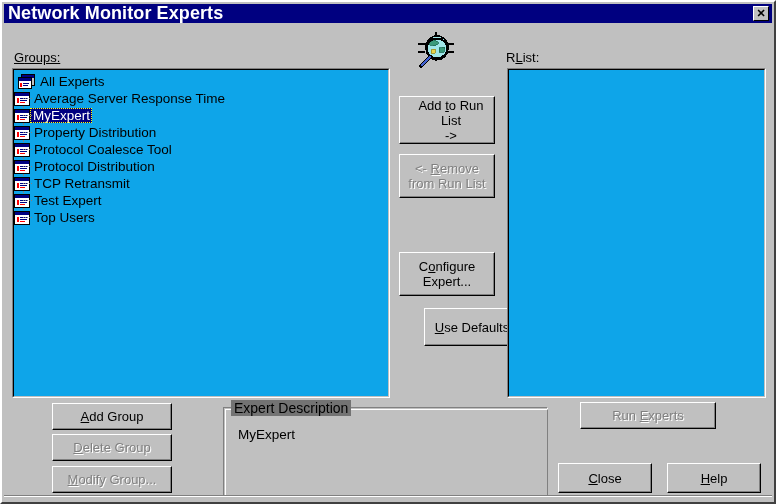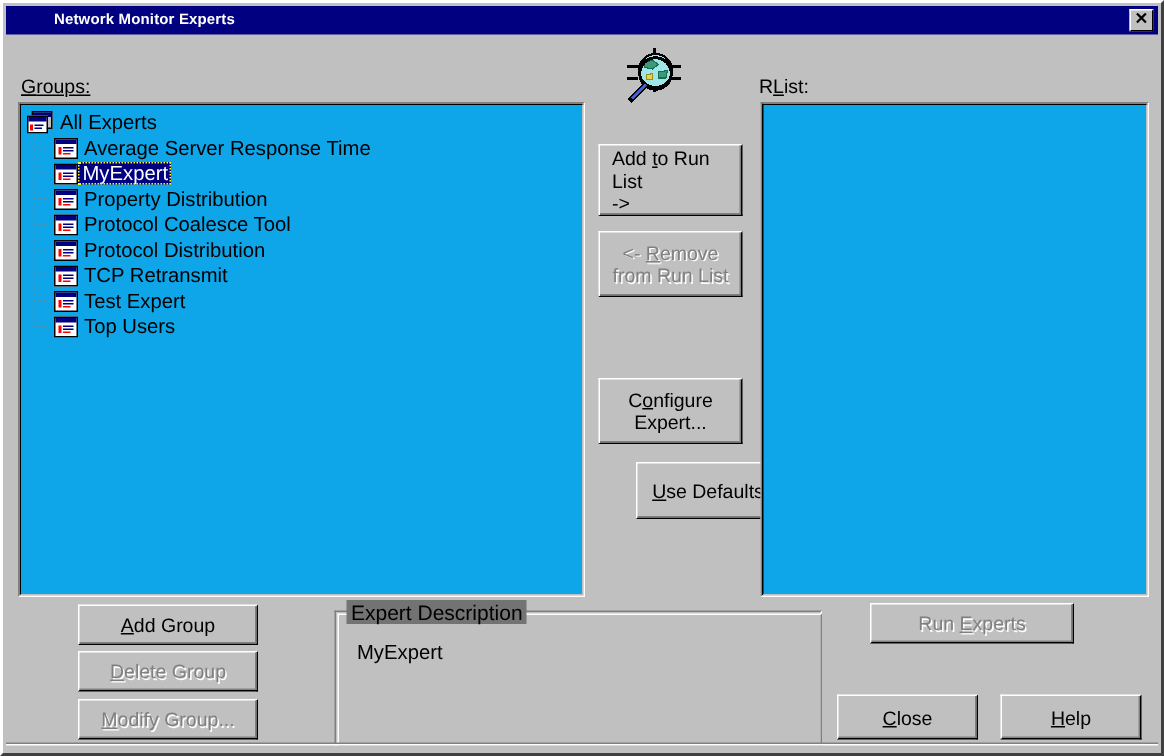--- a/index.html
+++ b/index.html
@@ -34,26 +34,25 @@
     top: 2px;
     width: 768px;
     height: 19px;
     background: #000080;
     display: flex;
     align-items: center;
     justify-content: space-between;
   }
   #titlebar-text {
     color: #ffffff;
-    font-size: 10px;
+    font-size: 18px;
     font-weight: bold;
     padding-left: 4px;
     letter-spacing: 0.1px;
     white-space: nowrap;
-    margin-left: 28px;
   }
   #close-button {
     width: 16px;
     height: 15px;
     margin-right: 3px;
     background: #c0c0c0;
     border-top: 1px solid #ffffff;
     border-left: 1px solid #ffffff;
     border-right: 1px solid #000000;
     border-bottom: 1px solid #000000;
@@ -107,21 +106,21 @@
   
   #tree-panel { left: 10px; top: 66px; width: 378px; height: 330px; }
   .tree-root, .tree-node {
     position: relative;
     display: flex;
     align-items: center;
     height: 17px;
     white-space: nowrap;
   }
   .tree-root { padding-left: 4px; }
-  .tree-node { padding-left: 22px; }
+  .tree-node { }
   .node-label {
     font-size: 13.5px;
     color: #000000;
     padding-left: 4px;
     line-height: 15px;
   }
   .node-label.selected {
     background: #000080;
     color: #ffffff;
     outline: 1px dotted #ffff00;
@@ -230,21 +229,21 @@
     left: 0; top: 0; right: 0; bottom: 0;
     border-right: 1px solid #808080;
     border-bottom: 1px solid #808080;
     pointer-events: none;
   }
   .btn.disabled {
     color: #808080;
     text-shadow: 1px 1px 0 #ffffff;
   }
   .btn .acc { text-decoration: underline; }
-  .btn-left { justify-content: flex-start; padding-left: 8px; text-align: left; }
+  .btn-left { justify-content: flex-start; padding-left: 8px; text-align: center; }
 
   
   #desc-group {
     position: absolute;
     left: 221px; top: 405px; width: 325px; height: 90px;
     box-sizing: border-box;
     border-top: 1px solid #808080;
     border-left: 1px solid #808080;
     border-right: 1px solid #ffffff;
     border-bottom: 1px solid #ffffff;

